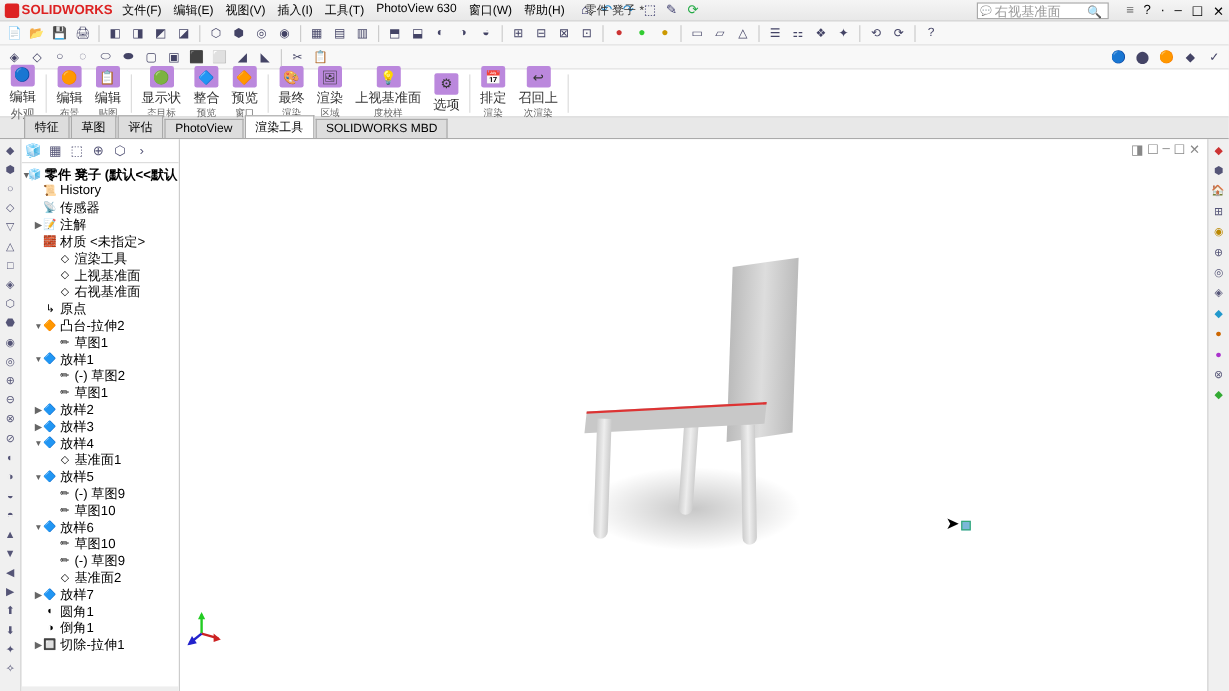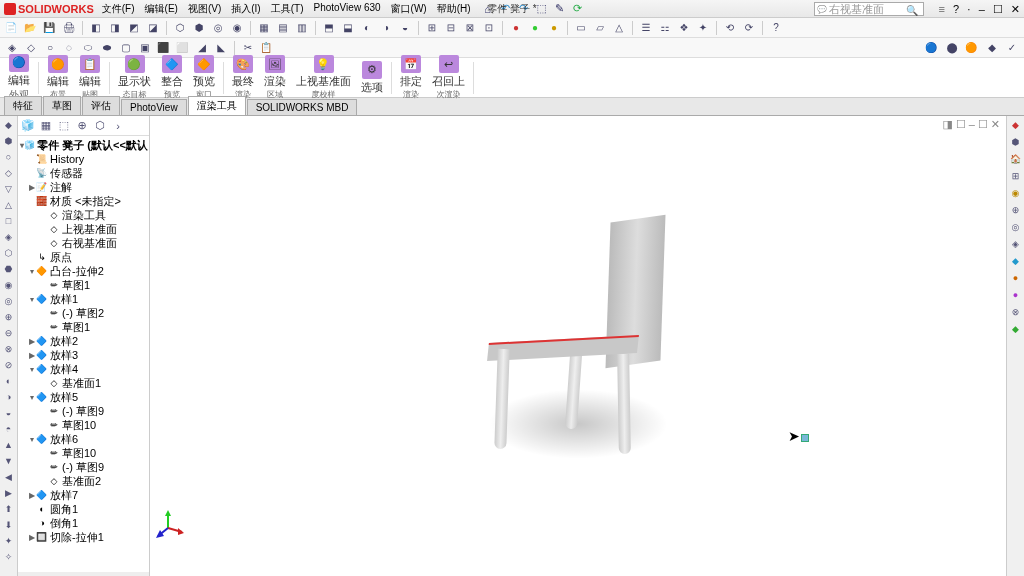--- a/index.html
+++ b/index.html
@@ -15,21 +15,21 @@
 .search-box { position: absolute; right: 100px; top: 2px; width: 110px; height: 14px; border: 1px solid #aaa; background: #fff; font-size: 9px; padding: 0 2px; display:flex; align-items:center; }
 .search-box::before{content:"💬"; font-size:8px; margin-right:2px; opacity:.6;}
 .win-controls { position: absolute; right: 4px; top: 0; display: flex; gap: 8px; align-items: center; height: 18px; font-size: 11px; }
 .toolbar-row { height: 20px; background: #f8f8f8; border-bottom: 1px solid #ddd; display: flex; align-items: center; padding: 0 4px; gap: 3px; }
 .tb-icon { width: 16px; height: 16px; display: inline-flex; align-items: center; justify-content: center; font-size: 10px; color: #446; cursor: pointer; }
 .tb-sep { width: 1px; height: 14px; background: #ccc; margin: 0 2px; }
 .cmd-row { height: 40px; background: #fff; border-bottom: 1px solid #ccc; display: flex; align-items: center; padding: 0 4px; gap: 2px; }
 .cmd-btn { display: flex; flex-direction: column; align-items: center; padding: 2px 4px; cursor: pointer; font-size: 9px; color: #333; min-width: 28px; }
 .cmd-btn-icon { width: 20px; height: 18px; background: #b8d; border-radius: 2px; margin-bottom: 1px; display:flex; align-items:center; justify-content:center; font-size:11px;}
 .cmd-sep { width: 1px; height: 32px; background: #ddd; margin: 0 2px; }
-.tabs-row { height: 18px; background: #e8e8e8; border-bottom: 1px solid #aaa; display: flex; align-items: flex-end; padding: 0 4px; }
+.tabs-row { height: 18px; background: #e8e8e8; border-bottom: 1px solid #aaa; display: flex; align-items: flex-end; padding: 0 20px; }
 .tab { padding: 2px 8px; font-size: 10px; border: 1px solid #aaa; border-bottom: none; background: #ddd; margin-right: 1px; cursor: pointer; }
 .tab.active { background: #fff; }
 .main-area { display: flex; height: 464px; }
 .left-toolbar { width: 18px; background: #f0f0f0; border-right: 1px solid #ccc; display: flex; flex-direction: column; align-items: center; padding-top: 2px; gap: 2px; }
 .lt-icon { width: 14px; height: 14px; font-size: 9px; display: flex; align-items: center; justify-content: center; cursor: pointer; color:#557;}
 .tree-panel { width: 132px; background: #fff; border-right: 1px solid #ccc; overflow: hidden; display: flex; flex-direction: column; }
 .tree-header { height: 20px; border-bottom: 1px solid #ddd; display: flex; align-items: center; gap: 2px; padding: 0 2px; }
 .th-icon { width: 16px; height: 16px; display: flex; align-items: center; justify-content: center; cursor: pointer; font-size: 11px; color:#557;}
 .tree-body { flex: 1; overflow-y: auto; overflow-x: hidden; padding: 2px 0; font-size: 10px; }
 .tree-item { display: flex; align-items: center; padding: 0 2px; height: 14px; white-space: nowrap; cursor: pointer; }

